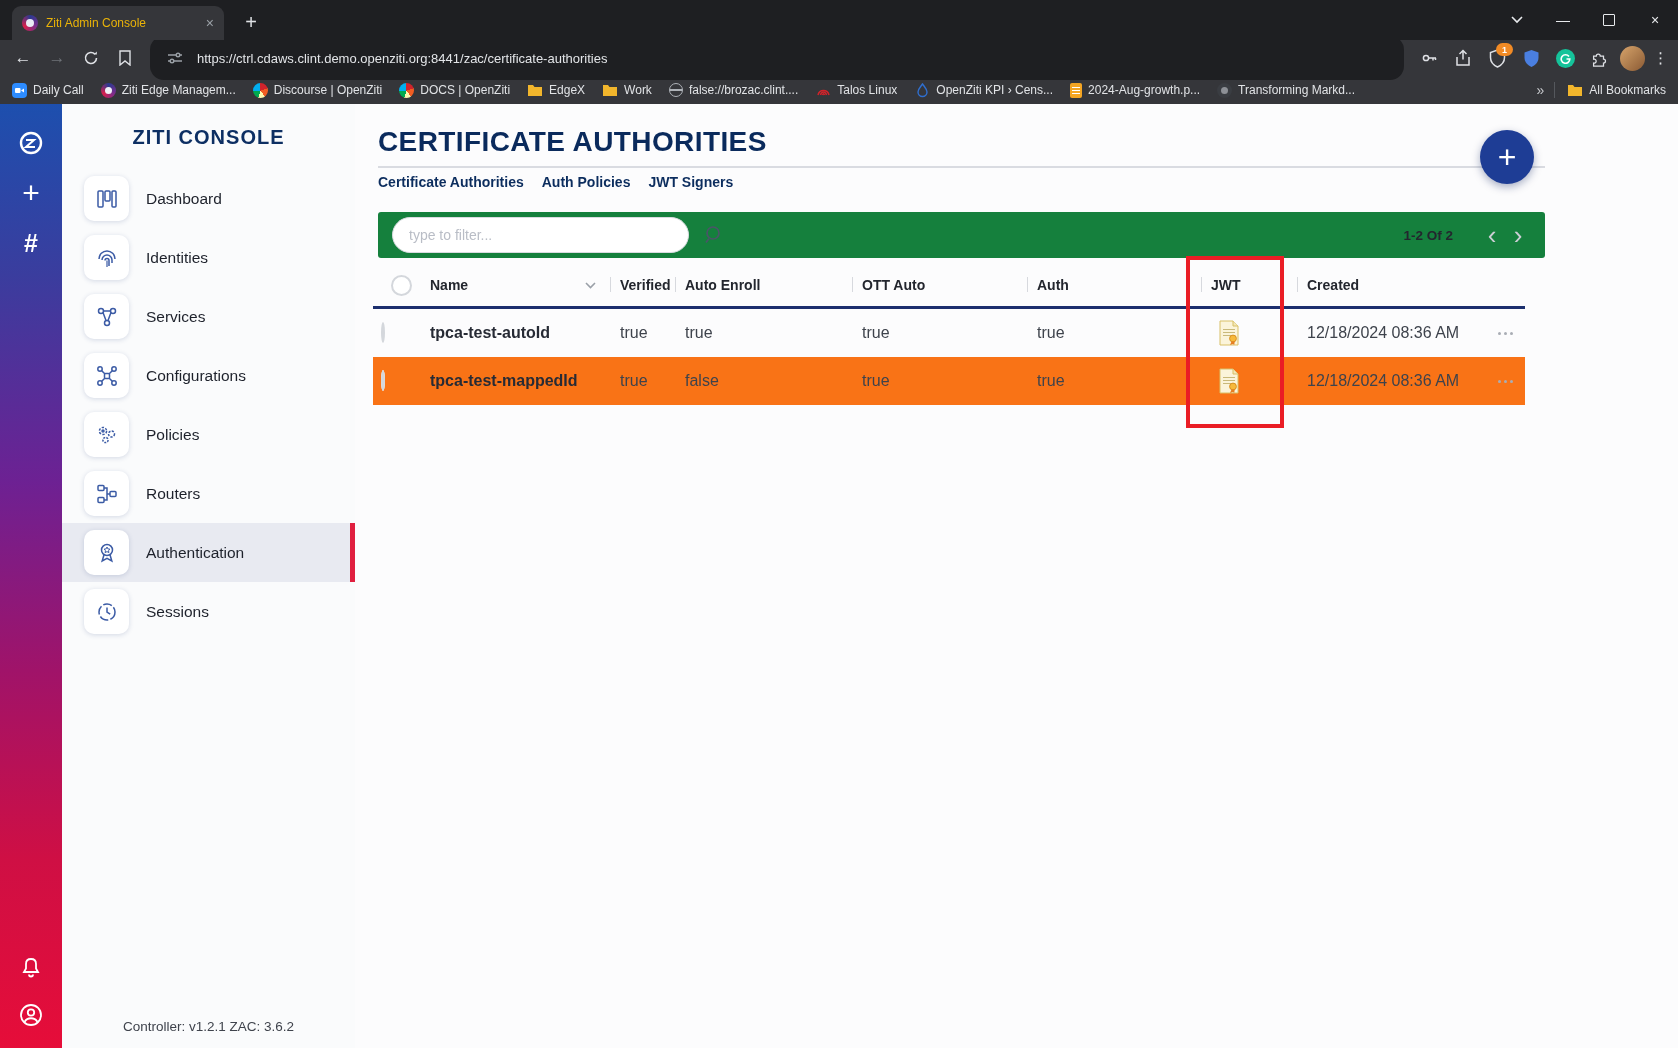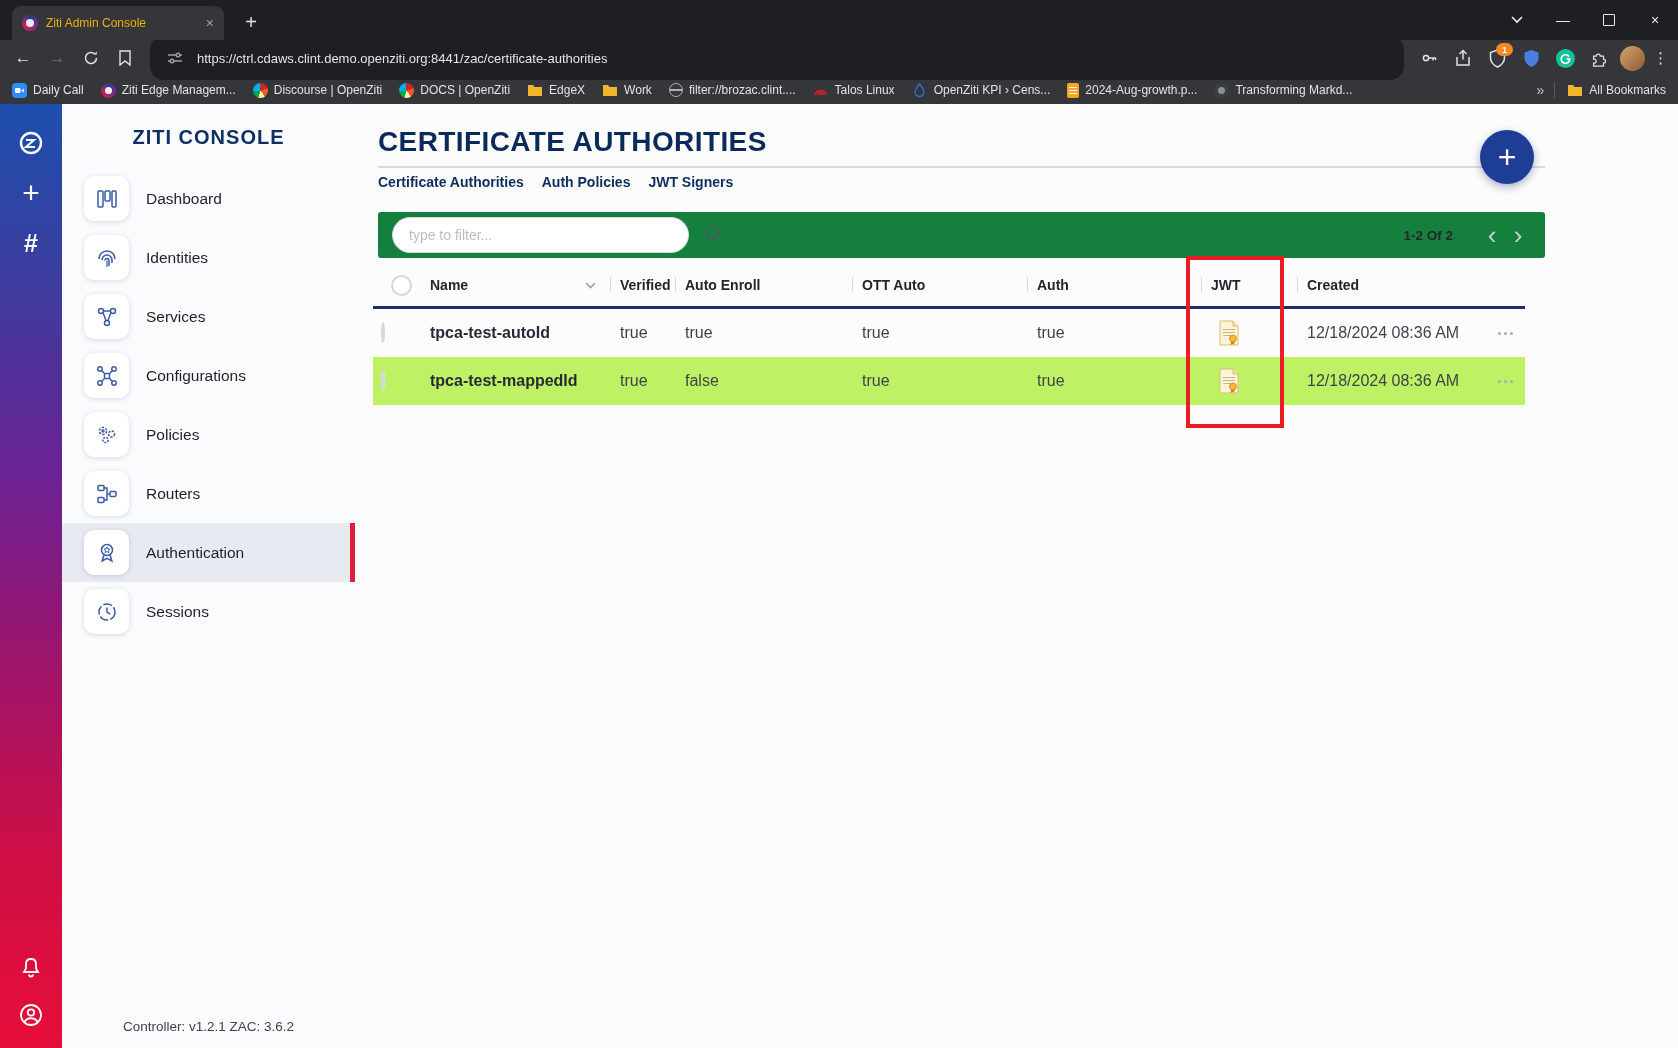--- a/index.html
+++ b/index.html
@@ -90,21 +90,21 @@
   .pager{margin-left:auto;display:flex;align-items:center;gap:0;}
   .pager-text{font-size:13.5px;font-weight:bold;color:#23262e;margin-right:26px;}
   .pager-chev{font-size:26px;color:#ccced5;cursor:pointer;width:26px;text-align:center;line-height:1;}
   .table{position:absolute;left:18px;top:160px;width:1152px;}
   .grid-row{display:grid;grid-template-columns:47px 190px 65px 177px 175px 174px 96px 188px 40px;align-items:center;}
   .thead{height:42px;border-bottom:3px solid #1c2f6e;}
   .th{font-size:14px;font-weight:bold;color:#23262e;padding-left:10px;display:flex;align-items:center;position:relative;height:100%;}
   .th.sep::before{content:"";position:absolute;left:0;top:13px;width:1px;height:15px;background:#d7d9de;}
   .sort-chev{margin-left:auto;margin-right:14px;display:flex;}
   .tr{height:48px;font-size:16px;color:#3e434c;}
-  .tr.alt{background:#bef264;}
+  .tr.alt{background:#f97316;}
   .td{padding-left:10px;}
   .td-name{font-weight:bold;color:#272b35;}
   .ckbox{width:21px;height:21px;border:2px solid #d4d7dc;border-radius:50%;background:#fff;margin-left:8px;box-sizing:border-box;cursor:pointer;}
   .td-jwt{padding-left:16px;display:flex;align-items:center;}
   .td-dots{display:flex;gap:3px;justify-content:center;cursor:pointer;}
   .td-dots i{width:3px;height:3px;border-radius:50%;background:#a9adb5;}
   .annotation{position:absolute;left:831px;top:152px;width:90px;height:164px;border:4px solid #ea1d25;z-index:5;pointer-events:none;}
 </style>
 </head>
 <body>
@@ -231,21 +231,21 @@
     <span class="bm">
       <span class="bm-fav">
           <svg width="16" height="13" viewBox="0 0 16 13">
             <path d="M1 1h5l1.5 2H15v9H1z" fill="#f2b62c"></path>
           </svg>
         </span>
       <span>Work</span>
     </span>
     <span class="bm">
       <span class="bm-fav fav-globe"></span>
-      <span>filter://brozac.clint....</span>
+      <span>false://brozac.clint....</span>
     </span>
     <span class="bm">
       <span class="bm-fav">
           <svg width="15" height="13" viewBox="0 0 15 13">
             <g stroke="#d2232a" stroke-width="1.5" fill="none">
               <path d="M2 11C3.5 5 11.5 5 13 11"></path>
               <path d="M4.5 11c1-4 5-4 6 0"></path>
               <path d="M6.5 11c.5-1.8 1.5-1.8 2 0"></path>
             </g>
           </svg>

